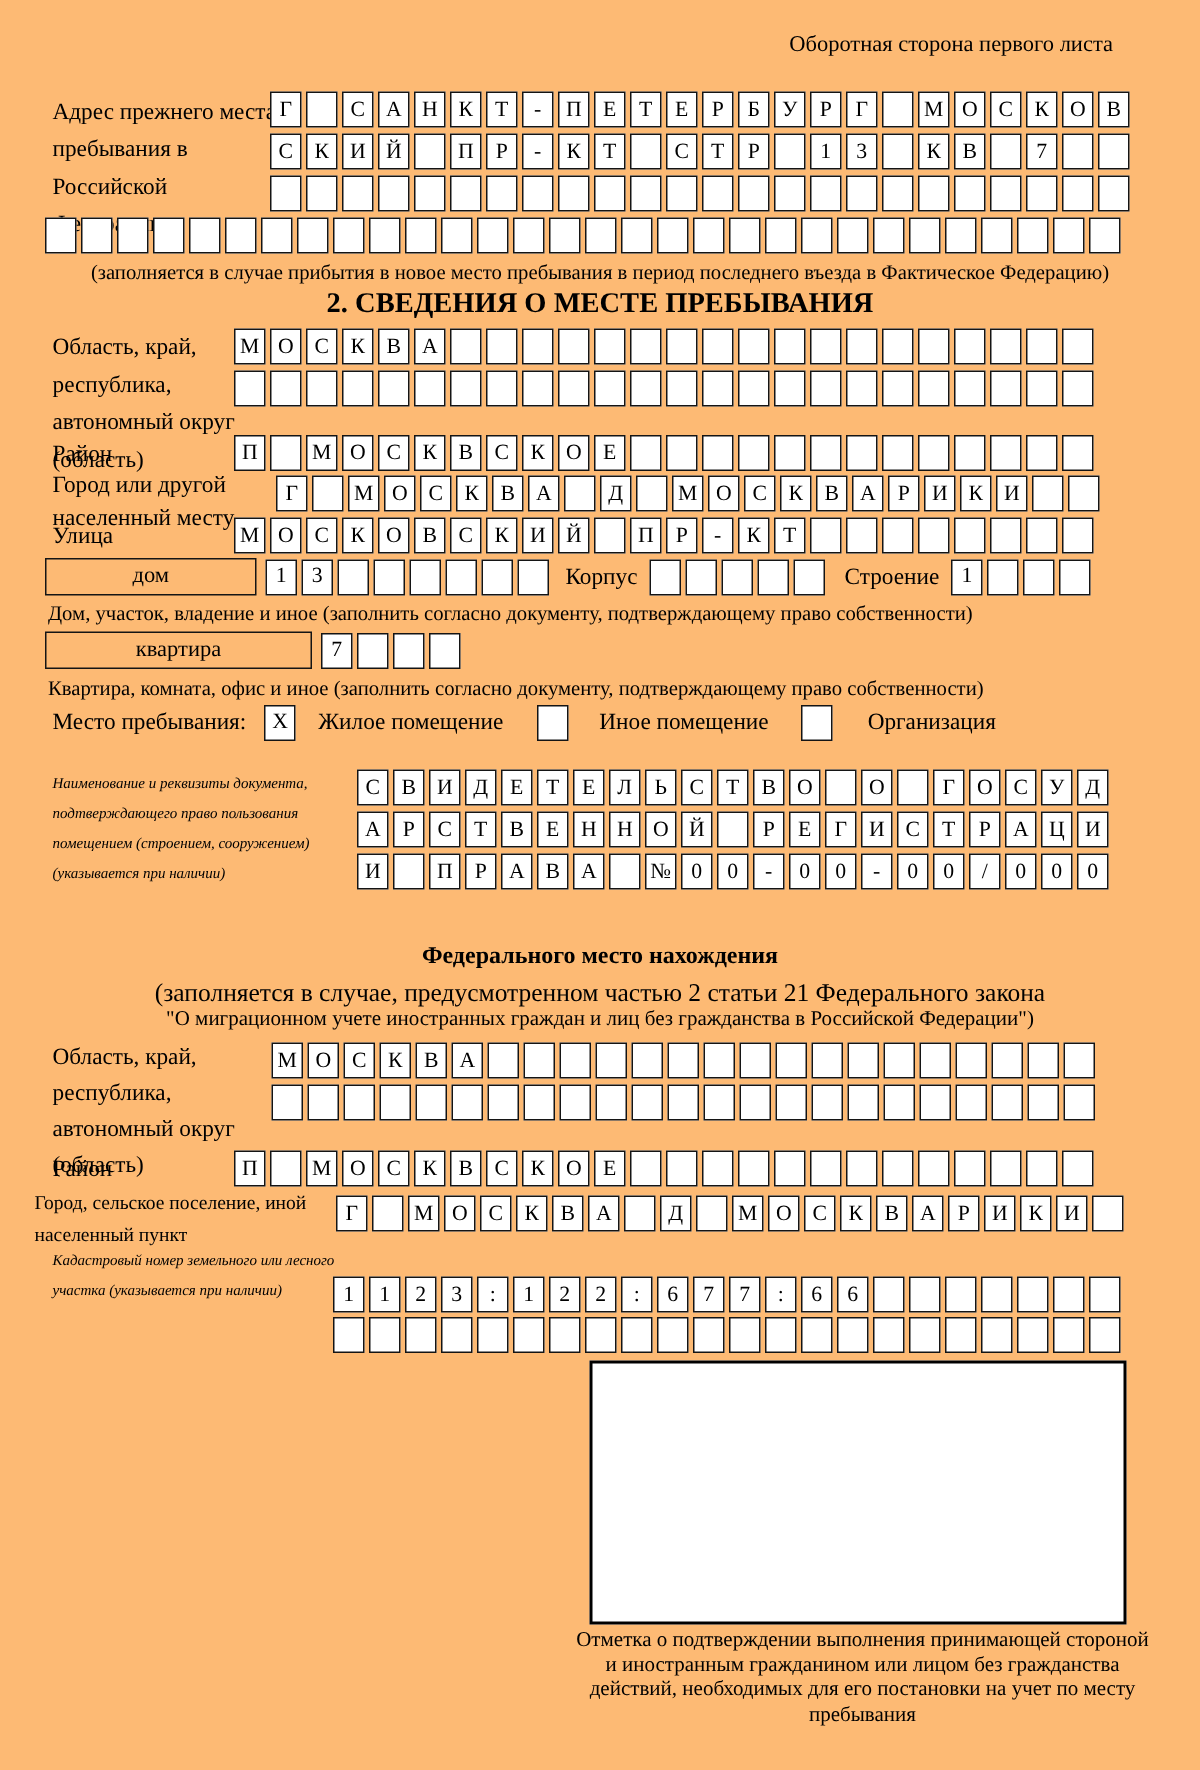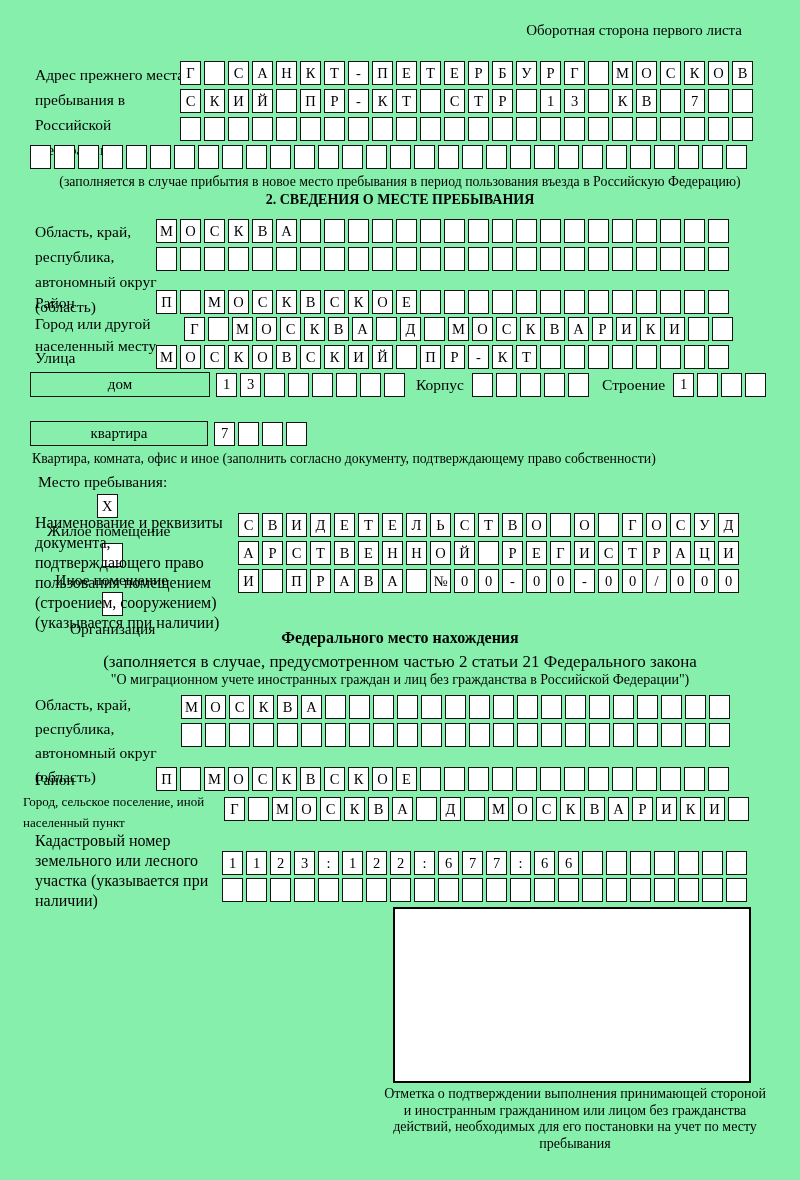--- a/index.html
+++ b/index.html
@@ -1,27 +1,27 @@
 <!DOCTYPE html>
 <html><head>
 <meta charset="utf-8">
 <style>
   * { margin:0; padding:0; box-sizing:border-box; }
   html,body { background:#fff; }
   .page {
     position:relative; width:800px; height:1180px; margin:0 auto;
-    background:#86efac; color:#000;
+    background:#fdba74; color:#000;
     font-family:"Liberation Serif","DejaVu Serif",serif;
     overflow:hidden;
   }
   .abs { position:absolute; }
   .label { font-size:15.5px; line-height:25px; }
-  .label-tight { font-size:16px; line-height:20px; }
+  .label-tight { font-size:10px; line-height:20px;font-style:italic; }
   .caption { font-size:13.8px; line-height:17px; }
-  .title { font-size:14px; font-weight:bold; }
+  .title { font-size:19px; font-weight:bold; }
   .center { text-align:center; }
   .cellrow { display:flex; }
   .vstack { display:flex; flex-direction:column; gap:4px; }
   .cell {
     flex:0 0 auto; width:21px; height:24px; margin-right:3px;
     border:1.7px solid #141414; background:#fff;
     display:flex; align-items:center; justify-content:center;
     font-size:14.5px; line-height:1; font-family:inherit;
   }
   .bigfield {
@@ -145,21 +145,21 @@
       <span class="cell"></span>
       <span class="cell"></span>
       <span class="cell"></span>
       <span class="cell"></span>
       <span class="cell"></span>
       <span class="cell"></span>
       <span class="cell"></span>
       <span class="cell"></span>
       <span class="cell"></span>
     </div>
-  <div class="abs caption center" style="left:0; top:173px; width:800px;">(заполняется в случае прибытия в новое место пребывания в период пользования въезда в Российскую Федерацию)</div>
+  <div class="abs caption center" style="left:0; top:173px; width:800px;">(заполняется в случае прибытия в новое место пребывания в период последнего въезда в Фактическое Федерацию)</div>
 
   <div class="abs title center" style="left:0; top:192px; width:800px;">2. СВЕДЕНИЯ О МЕСТЕ ПРЕБЫВАНИЯ</div>
 
   <div class="abs label" style="left:35px; top:219px; width:122px;">Область, край, республика, автономный округ (область)</div>
   <div class="abs vstack" style="left:156px; top:219px;">
     <div class="cellrow">
         <span class="cell">М</span>
         <span class="cell">О</span>
         <span class="cell">С</span>
         <span class="cell">К</span>
@@ -289,21 +289,21 @@
       <span class="cell"></span>
       <span class="cell"></span>
       <span class="cell"></span>
       <span class="cell"></span>
       <span class="cell"></span>
       <span class="cell"></span>
       <span class="cell"></span>
     </div>
 
   <div class="abs inline-row" style="left:30px; top:372px;">
-    <div class="bigfield" style="width:180px;">дом</div>
+    <div class="bigfield" style="width:141px;">дом</div>
     <div class="cellrow" style="margin-left:6px;">
         <span class="cell">1</span>
         <span class="cell">3</span>
         <span class="cell"></span>
         <span class="cell"></span>
         <span class="cell"></span>
         <span class="cell"></span>
         <span class="cell"></span>
         <span class="cell"></span>
       </div>
@@ -316,33 +316,34 @@
         <span class="cell"></span>
       </div>
     <div class="label" style="margin-left:10px;">Строение</div>
     <div class="cellrow" style="margin-left:8px;">
         <span class="cell">1</span>
         <span class="cell"></span>
         <span class="cell"></span>
         <span class="cell"></span>
       </div>
   </div>
+  <div class="abs caption" style="left:32px; top:400px;">Дом, участок, владение и иное (заполнить согласно документу, подтверждающему право собственности)</div>
 
   <div class="abs inline-row" style="left:30px; top:421px;">
     <div class="bigfield" style="width:178px;">квартира</div>
     <div class="cellrow" style="margin-left:6px;">
         <span class="cell">7</span>
         <span class="cell"></span>
         <span class="cell"></span>
         <span class="cell"></span>
       </div>
   </div>
   <div class="abs caption" style="left:32px; top:450px;">Квартира, комната, офис и иное (заполнить согласно документу, подтверждающему право собственности)</div>
 
-  <div class="abs inline-row" style="left:35px; top:469px;flex-direction:column;">
+  <div class="abs inline-row" style="left:35px; top:469px;">
     <div class="label">Место пребывания:</div>
     <div class="cellrow" style="margin-left:12px;">
         <span class="cell">X</span>
       </div>
     <div class="label" style="margin-left:12px;">Жилое помещение</div>
     <div class="cellrow" style="margin-left:22px;">
         <span class="cell"></span>
       </div>
     <div class="label" style="margin-left:18px;">Иное помещение</div>
     <div class="cellrow" style="margin-left:22px;">

